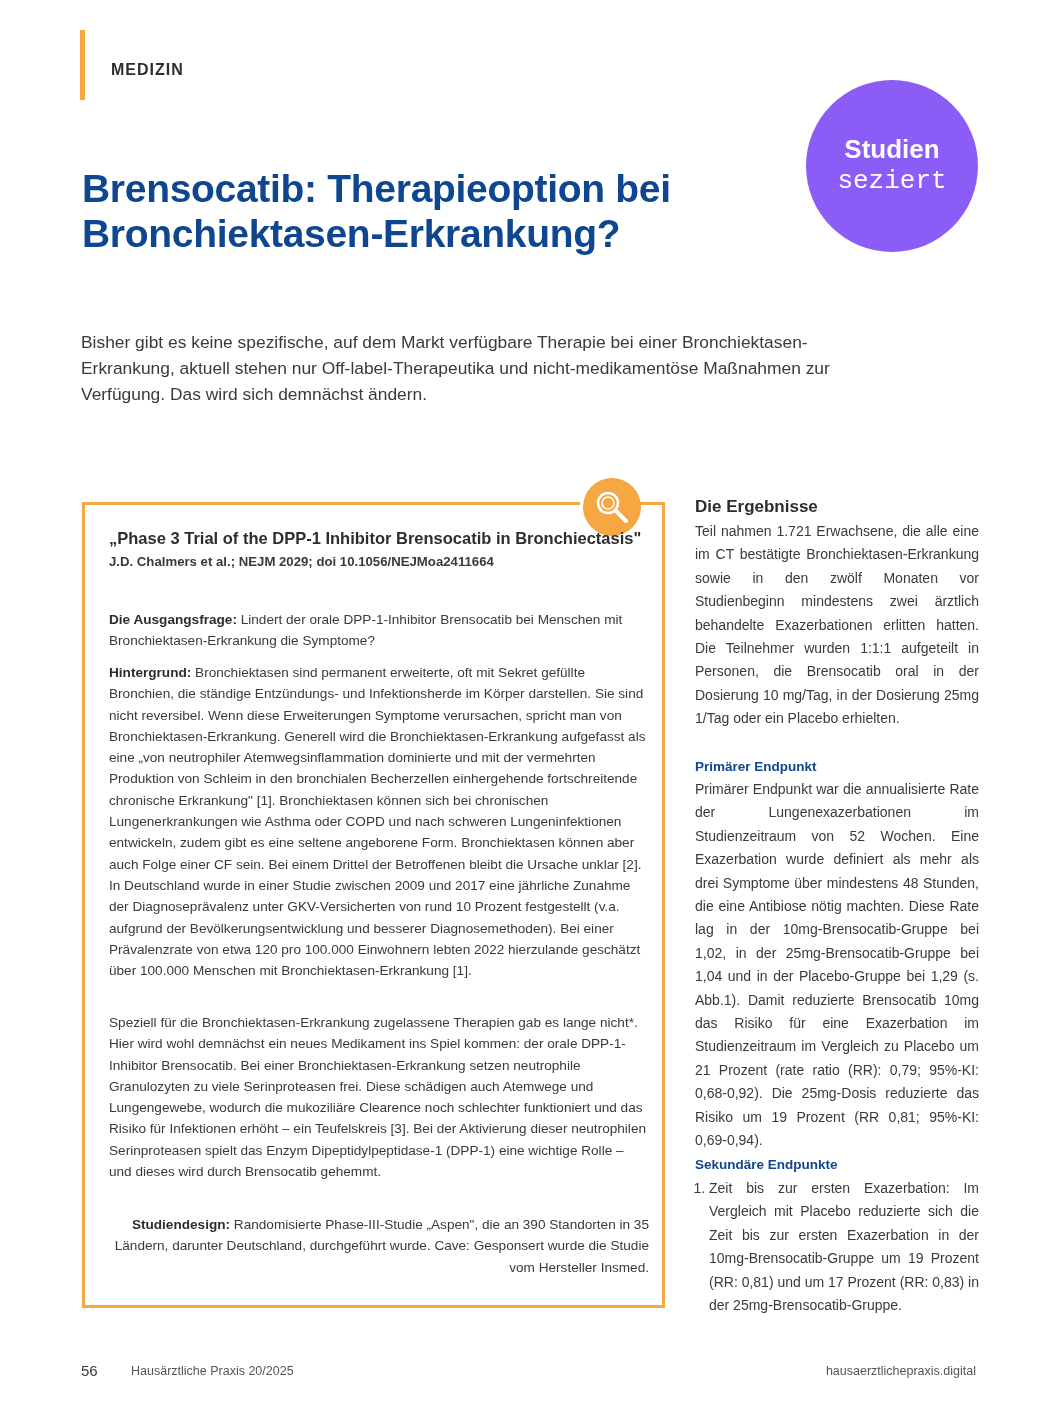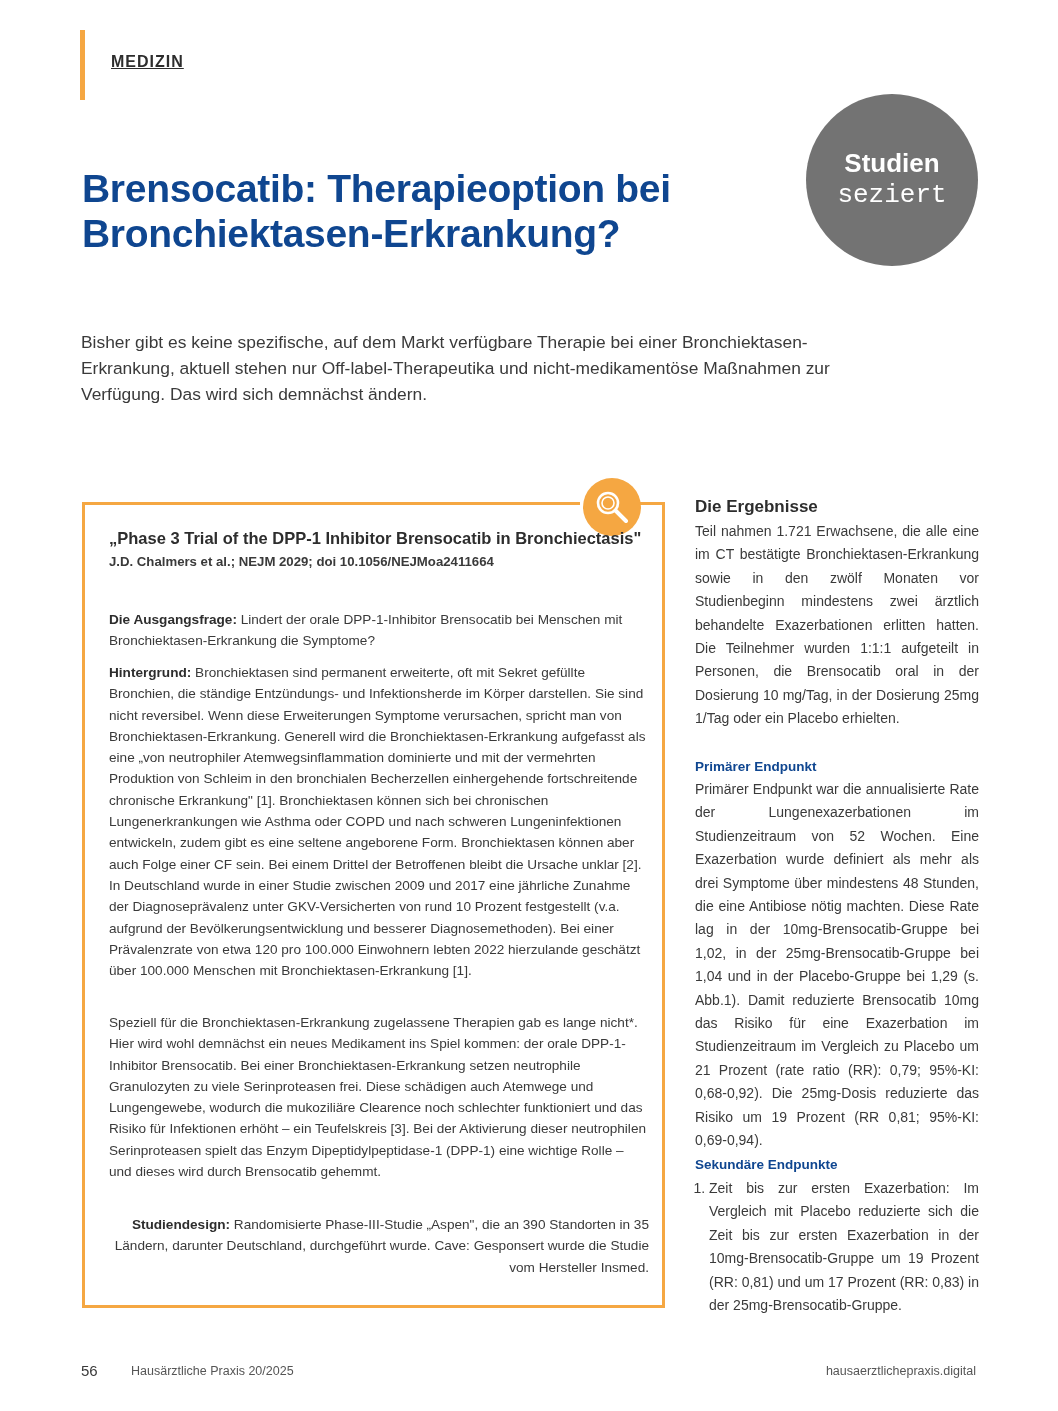--- a/index.html
+++ b/index.html
@@ -1,22 +1,22 @@
 <!DOCTYPE html>
 <html><head>
 <meta charset="utf-8">
 <style>
   html, body { margin: 0; padding: 0; background: #ffffff; }
   body { width: 1058px; height: 1411px; position: relative; overflow: hidden;
          font-family: "Liberation Sans", "DejaVu Sans", sans-serif; color: #3a3a3a; }
   .section-bar { position: absolute; left: 80px; top: 30px; width: 5px; height: 70px; background: #f5a742; }
-  .section-label { position: absolute; left: 111px; top: 53px; font-size: 16px; font-weight: bold;
-                   letter-spacing: 1px; color: #2d2d2d; text-decoration: underline; }
-  .badge { position: absolute; left: 806px; top: 94px; width: 172px; height: 172px; border-radius: 50%;
-           background: #737373; color: #fff; text-align: center; }
+  .section-label { position: absolute; left: 111px; top: 61px; font-size: 16px; font-weight: bold;
+                   letter-spacing: 1px; color: #2d2d2d; }
+  .badge { position: absolute; left: 806px; top: 80px; width: 172px; height: 172px; border-radius: 50%;
+           background: #8b5cf6; color: #fff; text-align: center; }
   .badge .b1 { position: absolute; top: 54px; left: 0; right: 0; font-size: 26px; font-weight: bold; }
   .badge .b2 { position: absolute; top: 86px; left: 0; right: 0; font-size: 26px; font-family: Liberation Mono, monospace; }
   .title { position: absolute; left: 82px; top: 166px; width: 720px; margin: 0;
            font-size: 39px; line-height: 45px; font-weight: bold; color: #0f4690; letter-spacing: -0.3px; }
   .lead { position: absolute; left: 81px; top: 329px; width: 800px; margin: 0;
           font-size: 17.4px; line-height: 26px; color: #3a3a3a; }
   .box { position: absolute; left: 82px; top: 502px; width: 583px; height: 806px;
          border: 3px solid #f5a742; box-sizing: border-box; }
   .box-gap { position: absolute; left: 580px; top: 497px; width: 60px; height: 12px; background: #fff; }
   .magnifier { position: absolute; left: 583px; top: 478px; width: 58px; height: 58px; border-radius: 50%;

